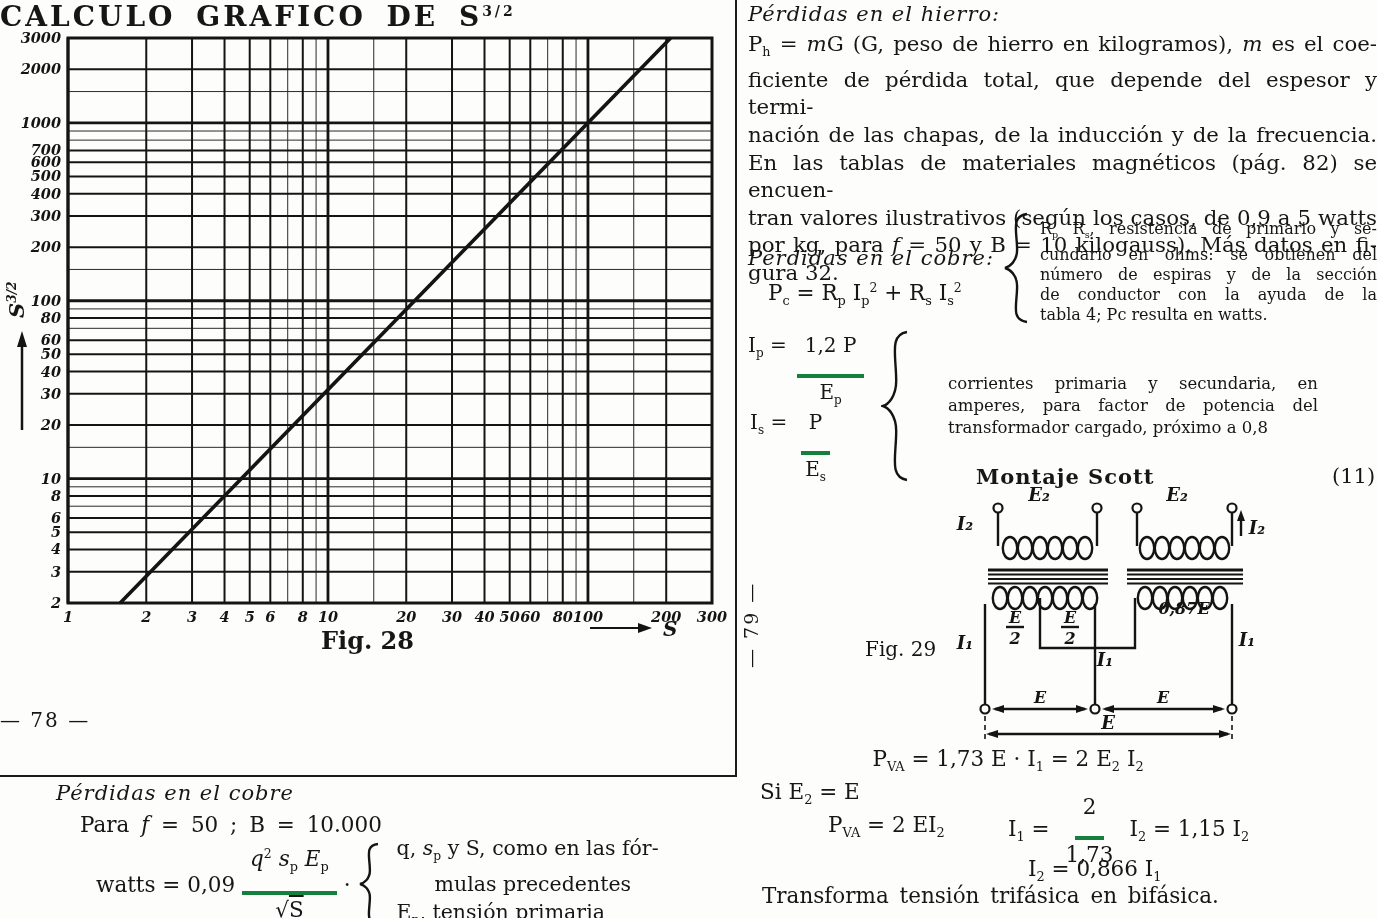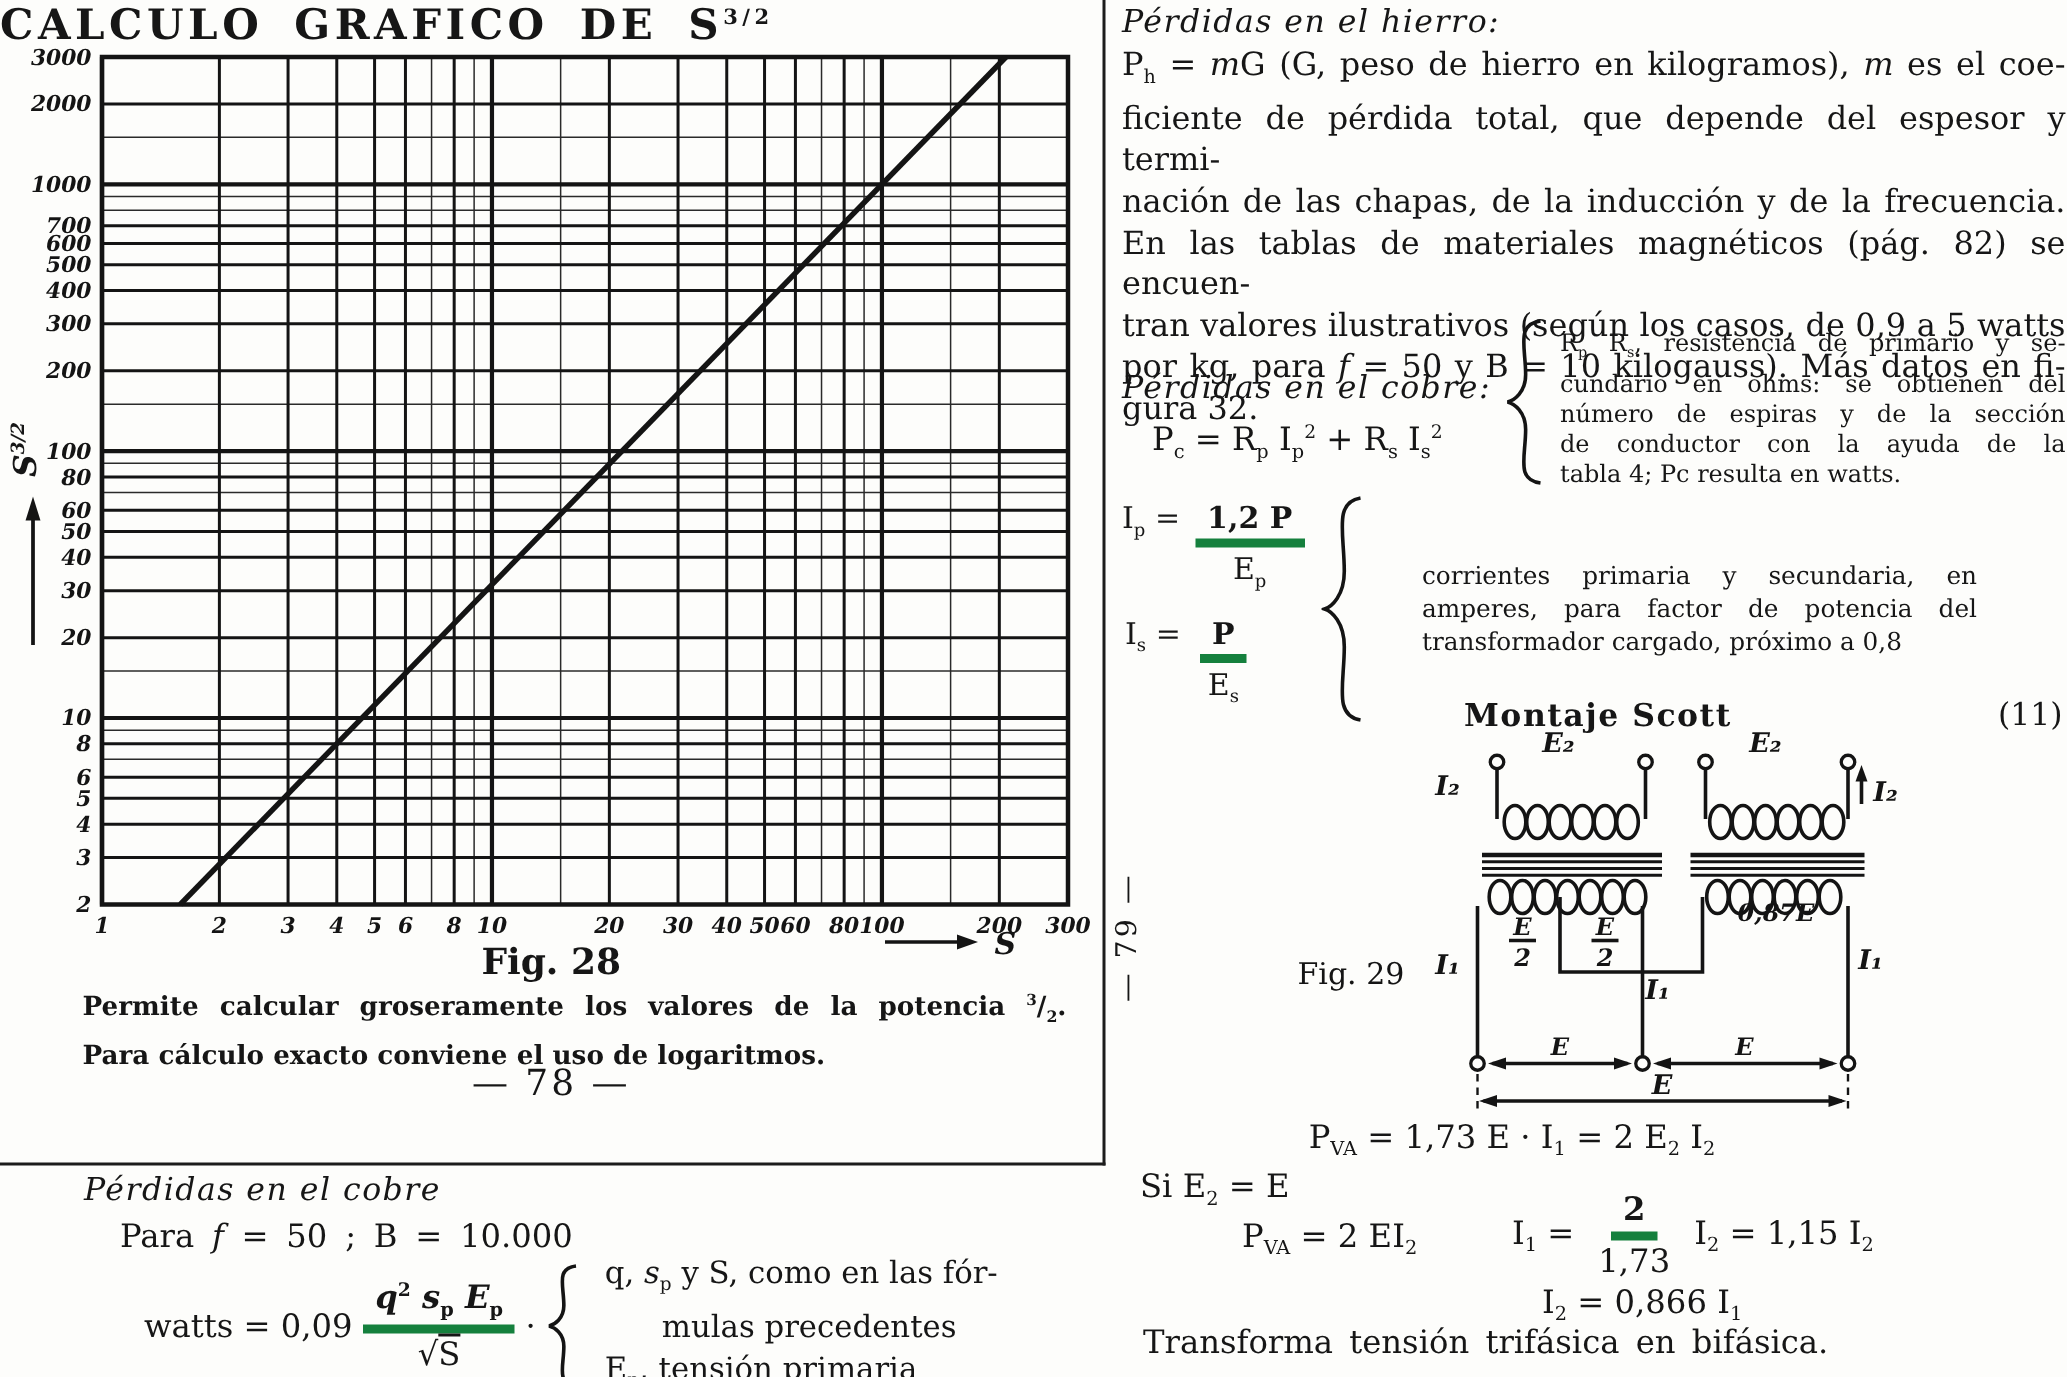--- a/index.html
+++ b/index.html
@@ -14,30 +14,30 @@
   #chart{position:absolute;left:0;top:0;}
   #chart text{font-family:"DejaVu Serif",serif;font-style:italic;font-weight:bold;
               font-size:14.5px;fill:#141414;}
   #chart text.axlab{font-size:20px;}
   .ylabel-rot{position:absolute;left:4px;top:318px;transform:rotate(-90deg);
               transform-origin:0 0;font-size:21px;font-style:italic;font-weight:bold;white-space:nowrap;}
   .fig-label{position:absolute;left:0;top:626px;width:735px;text-align:center;
              font-size:24px;font-weight:bold;}
   .caption{position:absolute;left:55px;top:654px;width:656px;font-size:17.5px;
            font-weight:bold;line-height:26px;}
-  .pageno{position:absolute;left:0;top:708px;width:735px;text-align:center;
-          font-size:24px;letter-spacing:2px;}
+  .pageno{position:absolute;left:0;top:708px;width:735px;text-align:left;
+          font-size:20px;letter-spacing:2px;}
   
   .jlast{text-align:justify;text-align-last:justify;}
   em{font-style:italic;}
   sup{font-size:58%;vertical-align:super;}
   sub{font-size:60%;vertical-align:sub;}
   .ov{text-decoration:overline;}
   .frac{display:inline-flex;flex-direction:column;align-items:center;vertical-align:middle;}
-  .frac .num{padding:0 8px 2px 8px;border-bottom:6px solid #15803d;font-weight:bold;}
+  .frac .num{padding:0 8px 17px 8px;border-bottom:4px solid #15803d;}
   .frac .den{padding:2px 8px 0 8px;}
   
   .bl-head{position:absolute;left:56px;top:781px;font-style:italic;font-size:21px;letter-spacing:1px;}
   .bl-para{position:absolute;left:80px;top:812px;font-size:21.5px;word-spacing:5px;}
   .watts-row{position:absolute;left:96px;top:834px;display:flex;align-items:center;gap:7px;font-size:21.5px;}
   .watts-notes{font-size:20.5px;line-height:28px;padding-left:10px;}
   .watts-notes .ind{padding-left:38px;}
   
   .col-right{position:absolute;left:748px;top:0;width:630px;height:646px;font-size:21.3px;}
   .col-right .abs{position:absolute;}
@@ -177,24 +177,20 @@
         <line x1="120.14582878573728" y1="603" x2="670.6482494031013" y2="38" stroke="#141414" stroke-width="3.6"></line>
         <line x1="590" y1="628" x2="646" y2="628" stroke="#141414" stroke-width="2.2"></line>
         <polygon points="652,628 638,623 638,633" fill="#141414"></polygon>
         <text x="663" y="636" class="axlab">S</text>
         <line x1="22" y1="430" x2="22" y2="340" stroke="#141414" stroke-width="2.5"></line>
         <polygon points="22,331 17,347 27,347" fill="#141414"></polygon>
       </svg>
     <div class="chart-title">CALCULO GRAFICO DE S<sup>3/2</sup></div>
     <div class="ylabel-rot"><em>S</em><sup>3/2</sup></div>
     <div class="fig-label">Fig. 28</div>
-    <div class="caption">
-      <div class="jlast">Permite calcular groseramente los valores de la potencia <sup>3</sup>/<sub>2</sub>.</div>
-      <div>Para cálculo exacto conviene el uso de logaritmos.</div>
-    </div>
     <div class="pageno">— 78 —</div>
   </div>
 
   <div class="bl-head">Pérdidas en el cobre</div>
   <div class="bl-para">Para <em>f</em> = 50 ; B = 10.000</div>
   <div class="watts-row">
     <span>watts = 0,09</span>
     <span class="frac">
       <span class="num"><em>q</em><sup>2</sup> <em>s</em><sub>p</sub> <em>E</em><sub>p</sub></span>
       <span class="den">√<span class="ov">S</span></span>

